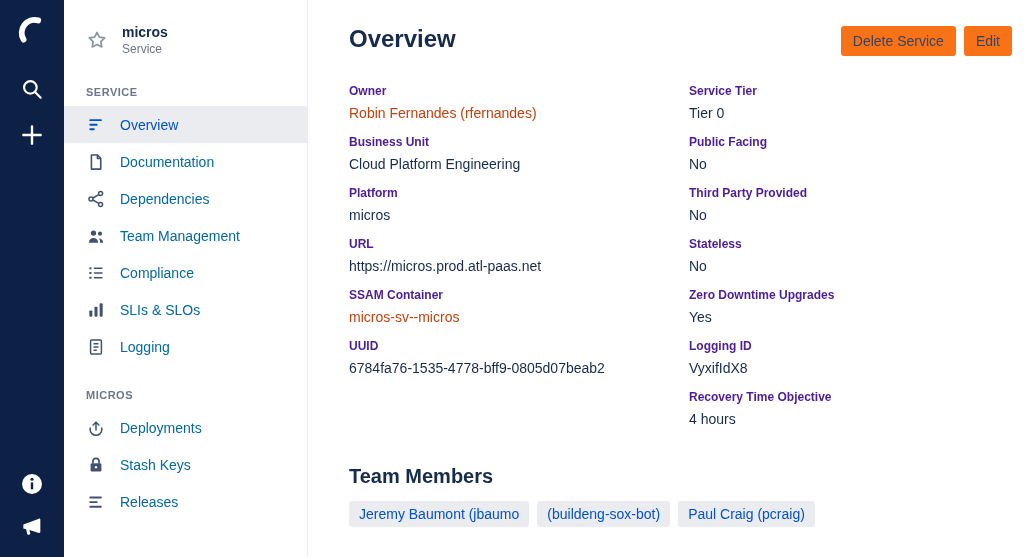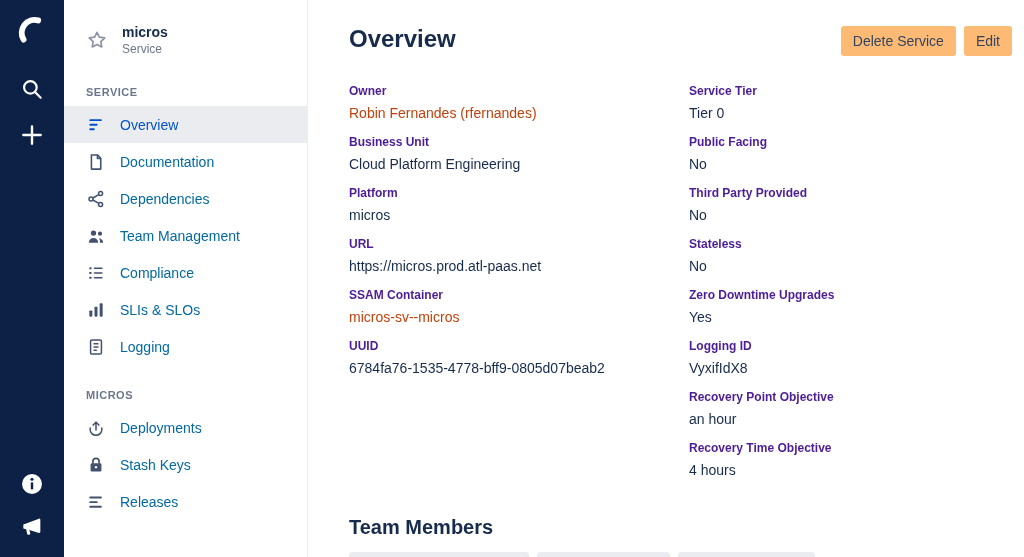--- a/index.html
+++ b/index.html
@@ -44,21 +44,21 @@
   .nav-item.selected { background:#ebecf0; color:#0052cc; }
   .nav-item.selected .nicon { color:#0052cc; }
   .nicon svg, .star svg, .rail-icon svg, .logo svg { width:100%; height:100%; display:block; }
 
   
   .main { flex:1; padding:24px 12px 0 41px; overflow:hidden; }
   .main-header { display:flex; align-items:flex-start; }
   .page-title { font-size:24px; font-weight:600; line-height:30px; color:#172b4d; }
   .actions { margin-left:auto; display:flex; gap:8px; padding-top:2px; }
   .btn {
-    background:#fdba74; color:#344563; border:none; border-radius:3px;
+    background:#f97316; color:#344563; border:none; border-radius:3px;
     font-family:inherit; font-size:14px; padding:7px 12px; cursor:pointer;
     white-space:nowrap;
   }
 
   .fields { display:grid; grid-template-columns:340px 1fr; margin-top:28px; }
   .fcol { display:flex; flex-direction:column; }
   .field { margin-bottom:13px; }
   .flabel { font-size:12px; font-weight:700; color:#4c1d95; margin-bottom:7px; }
   .fvalue { font-size:14px; color:#172b4d; line-height:17px; }
   .fvalue.link { color:#c2410c; cursor:pointer; }
@@ -297,24 +297,20 @@
       </div>
       <div class="field">
         <div class="flabel">Zero Downtime Upgrades</div>
         <div class="fvalue">Yes</div>
       </div>
       <div class="field">
         <div class="flabel">Logging ID</div>
         <div class="fvalue">VyxifIdX8</div>
       </div>
       <div class="field">
-        <div class="flabel">Recovery Point Objective</div>
-        <div class="fvalue">an hour</div>
-      </div>
-      <div class="field">
         <div class="flabel">Recovery Time Objective</div>
         <div class="fvalue">4 hours</div>
       </div>
     </div>
   </div>
 
   <h2 class="team-heading" style="margin:24px 0 0">Team Members</h2>
   <div class="team-pills">
     <span class="pill">Jeremy Baumont (jbaumo</span>
     <span class="pill">(buildeng-sox-bot)</span>

